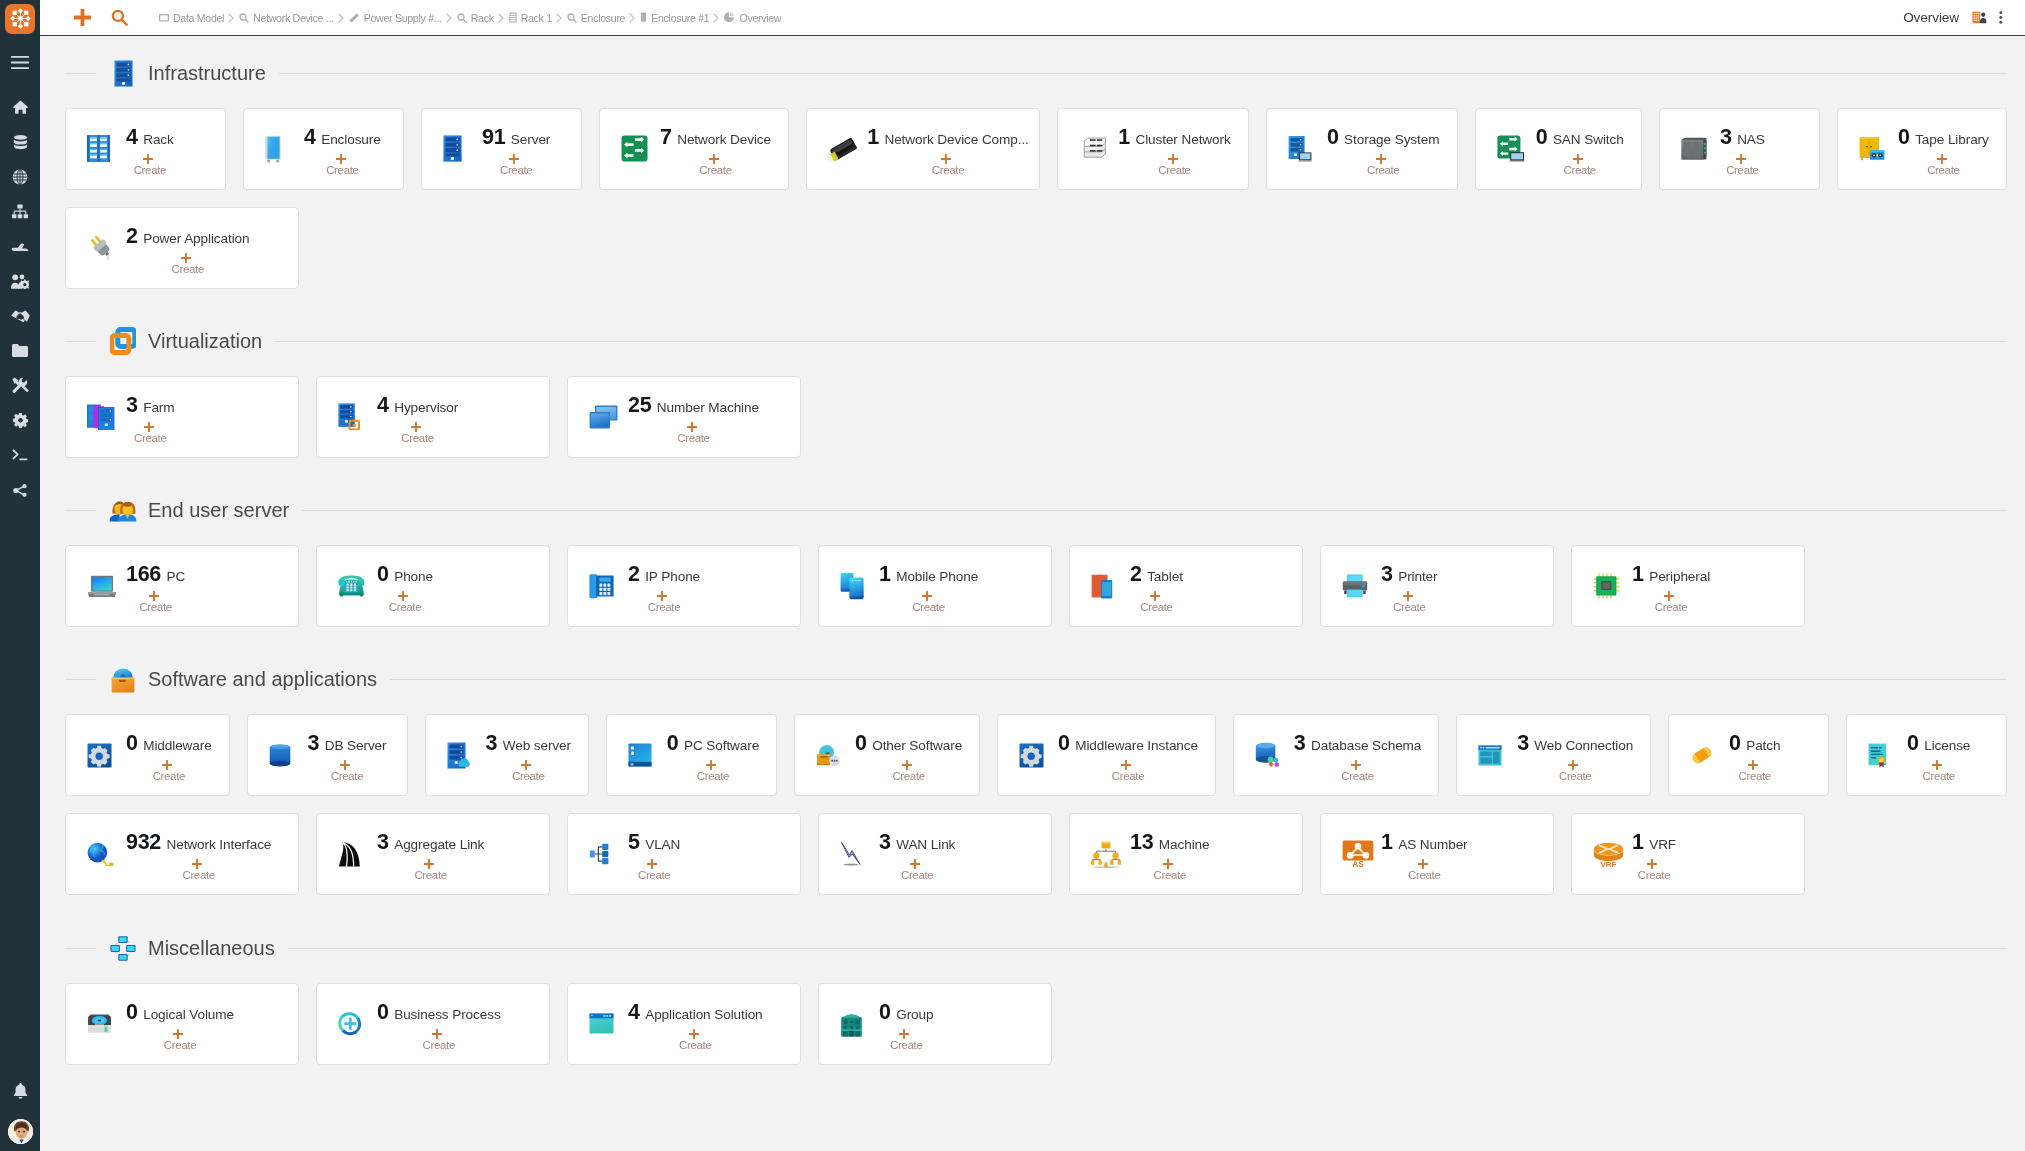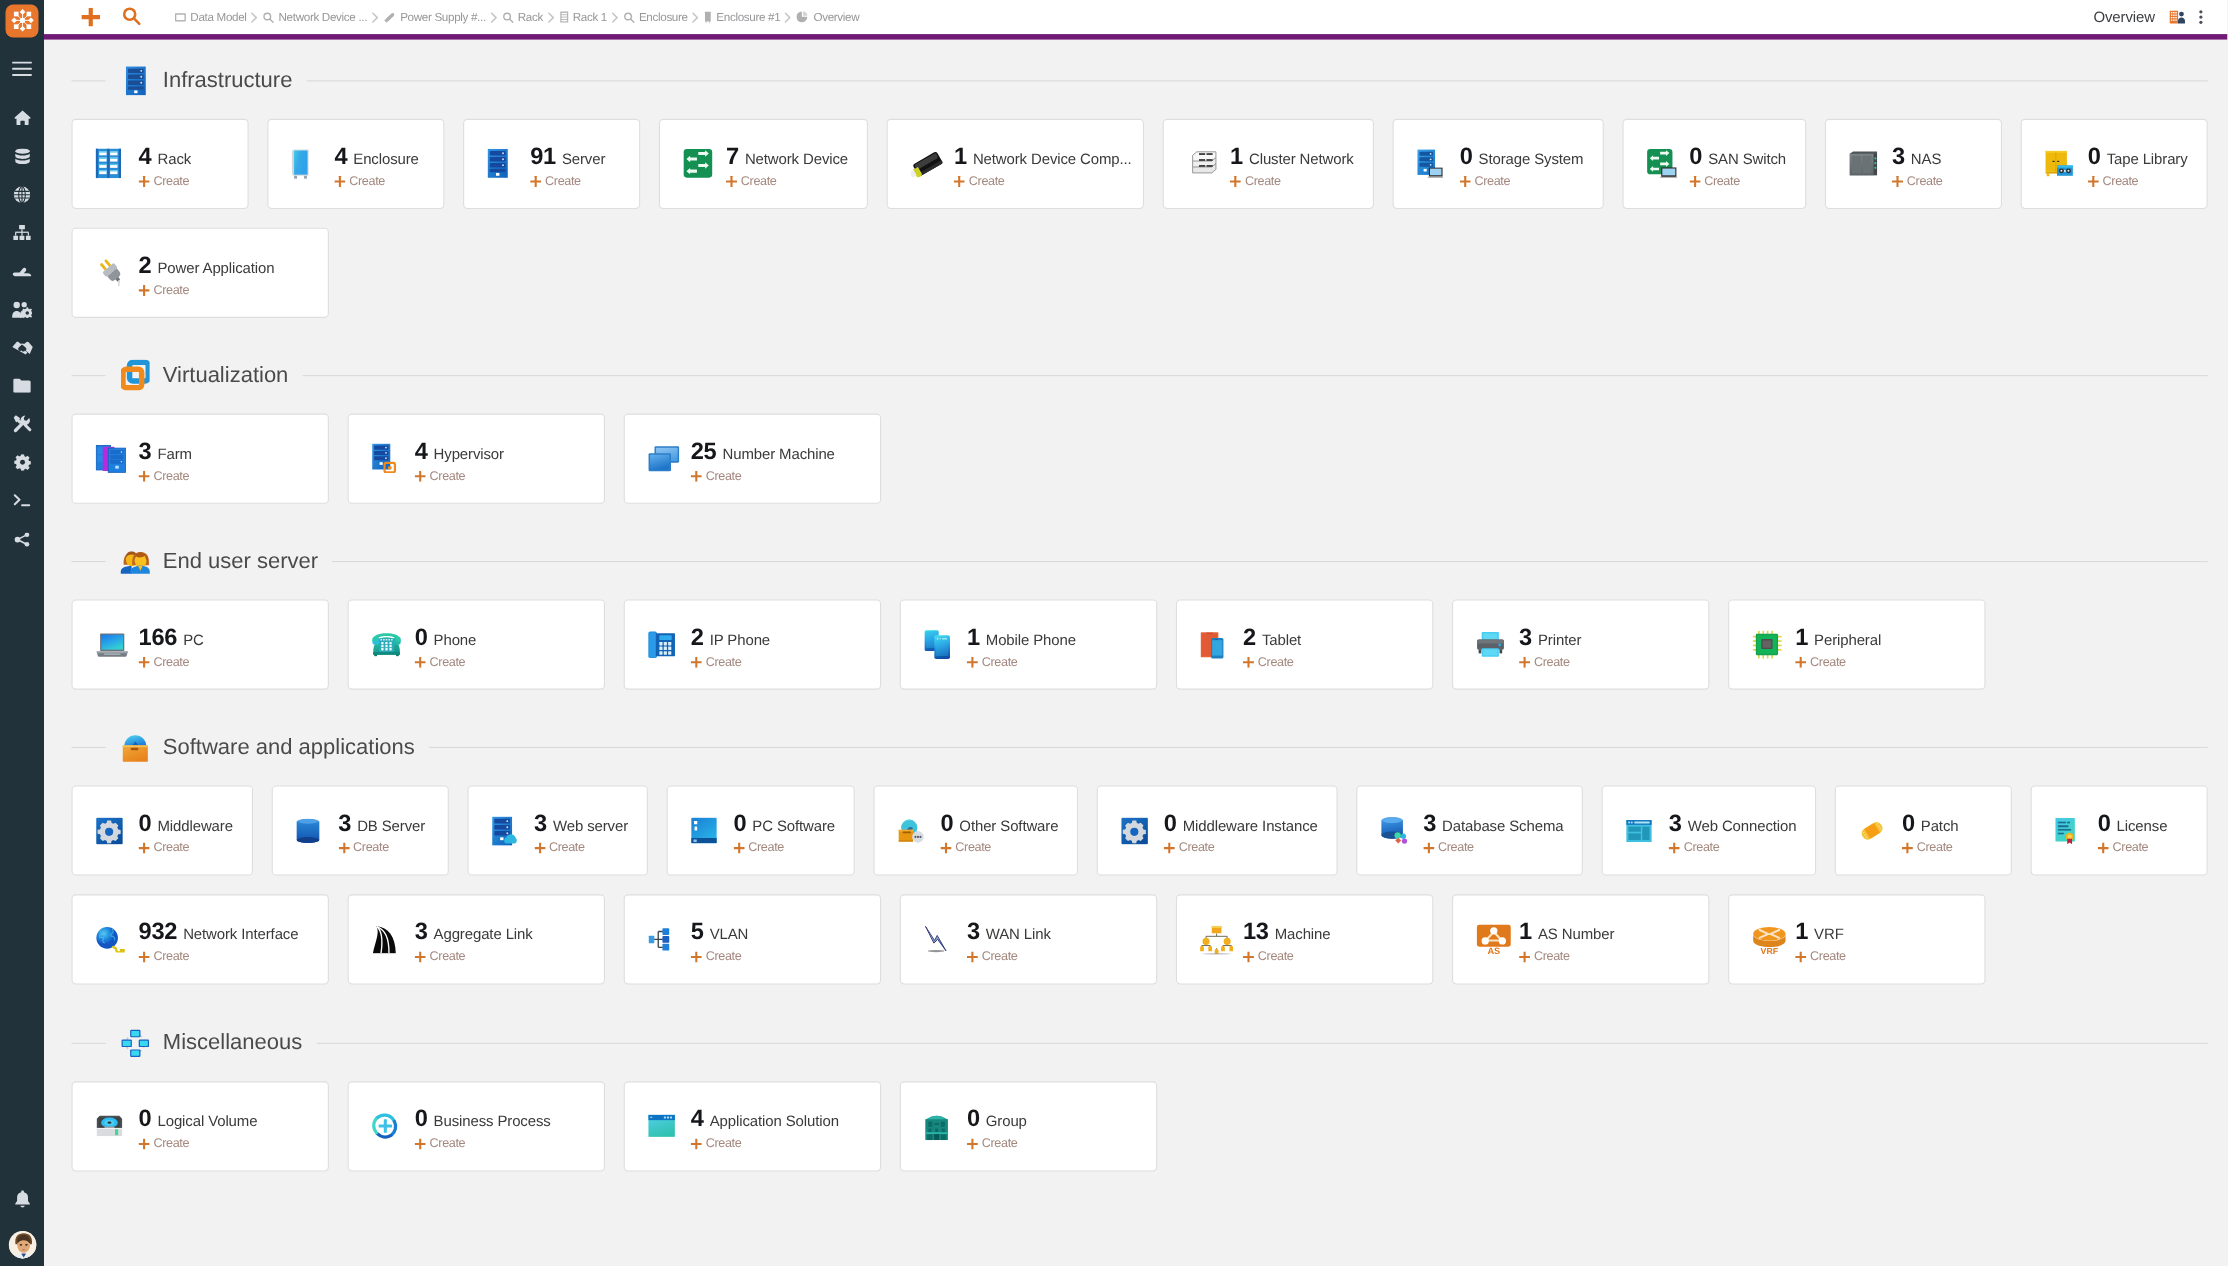--- a/index.html
+++ b/index.html
@@ -18,21 +18,21 @@
   .side-icon svg{display:block;}
   #hamburger{height:33px;margin-top:9px;}
   #nav-items{margin-top:11px;}
   #side-bottom{position:absolute;bottom:0;left:0;width:40px;}
   #bell-wrap{height:30px;display:flex;align-items:center;justify-content:center;cursor:pointer;}
   #avatar{width:25px;height:25px;border-radius:50%;margin:11px auto 7px auto;
     position:relative;overflow:hidden;background:#f6e6cf;cursor:pointer;}
   
   #main{flex:1;display:flex;flex-direction:column;height:1151px;min-width:0;}
   #topbar{height:36px;flex:0 0 36px;background:#fff;display:flex;align-items:center;
-    border-bottom:5px solid #701a75;}
+    border-bottom:1px solid #701a75;}
   #tb-plus{width:20px;display:flex;align-items:center;justify-content:center;cursor:pointer;margin-left:32px;padding-top:4px;}
   #tb-search{width:20px;display:flex;align-items:center;justify-content:center;cursor:pointer;margin-left:17px;padding-top:3px;}
   #breadcrumb{display:flex;align-items:center;margin-left:30px;flex:1;min-width:0;overflow:hidden;}
   .crumb{display:flex;align-items:center;color:#97979a;font-size:10.6px;letter-spacing:-0.3px;white-space:nowrap;cursor:pointer;}
   .crumb .ci{margin-right:4px;display:flex;align-items:center;}
   .crumb-sep{margin:0 4px;display:flex;align-items:center;}
   .crumb-sep svg{display:block;}
   #tb-right{display:flex;align-items:center;padding-right:22px;}
   #tb-title{font-size:13.6px;color:#3c3e42;margin-right:13px;letter-spacing:-0.1px;white-space:nowrap;}
   #tb-org{margin-right:12px;display:flex;align-items:center;cursor:pointer;}
@@ -53,21 +53,21 @@
   .card-ico{width:26px;flex:0 0 26px;display:flex;align-items:center;justify-content:flex-start;margin-right:13px;overflow:visible;text-decoration:underline;}
   .card-ico svg{display:block;flex:0 0 auto;}
   .card-body{display:flex;flex-direction:column;justify-content:center;padding-right:16px;padding-top:3px;}
   .card-l1{display:flex;align-items:baseline;white-space:nowrap;}
   
   .card-count{font-size:21.5px;font-weight:bold;color:#15171a;letter-spacing:-0.3px;}
   .card-label{font-size:13.6px;color:#3a3a3a;margin-left:5.5px;letter-spacing:-0.1px;}
   
   
   
-  .card-create{display:flex;align-items:center;margin-top:4px;color:#a3887f;font-size:11.5px;letter-spacing:-0.35px;cursor:pointer;}
+  .card-create{display:flex;align-items:center;margin-top:4px;color:#a3887f;font-size:11.5px;letter-spacing:-0.35px;cursor:pointer;flex-direction:column;}
   .plus-sm{margin-right:3.5px;margin-left:0px;display:flex;align-items:center;}
   .plus-sm svg{display:block;}
 </style></head><body>
 
 <div id="app">
 <div id="sidebar">
   <div id="logo-box">
         <div id="logo">
           <svg width="23" height="23" viewBox="0 0 48 48">
 <g stroke="#ffffff" stroke-width="1.7">

